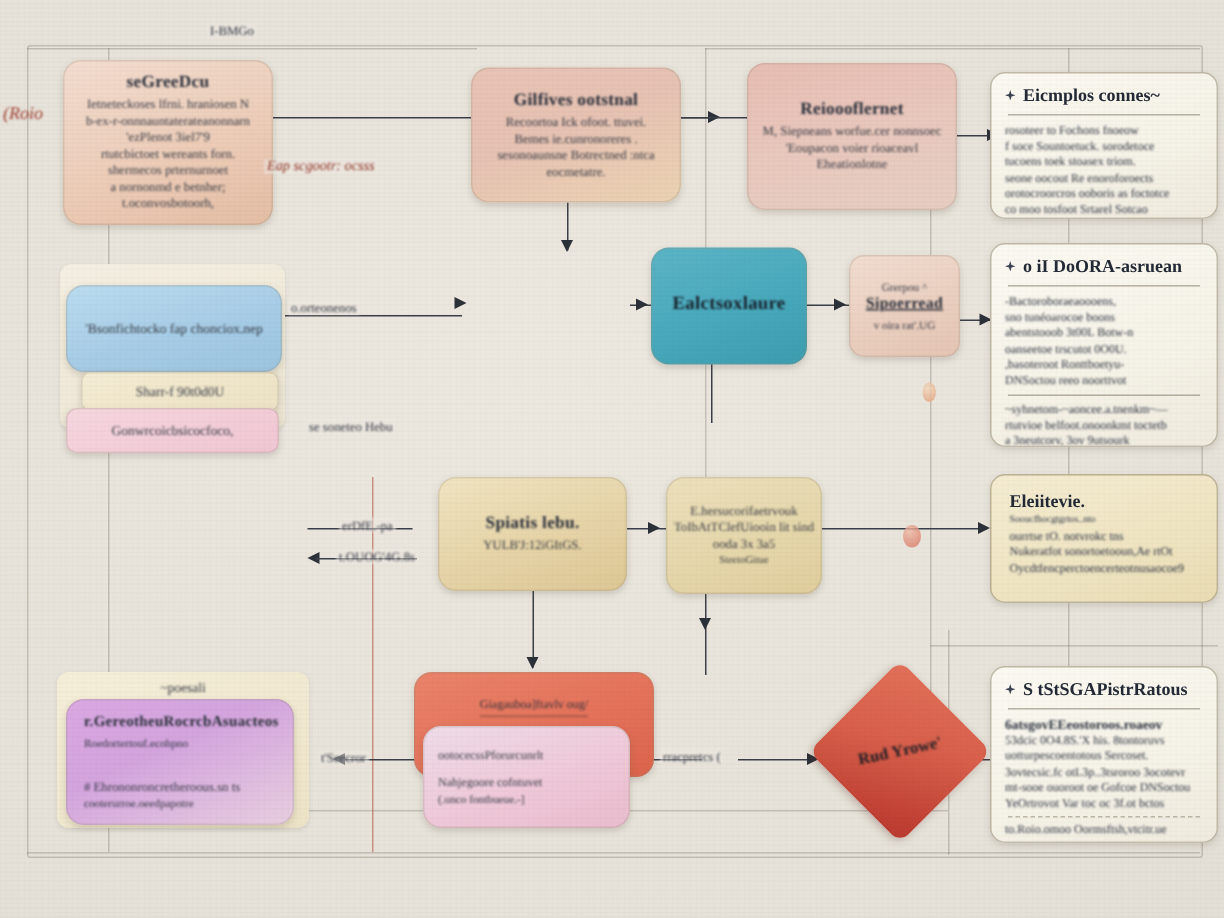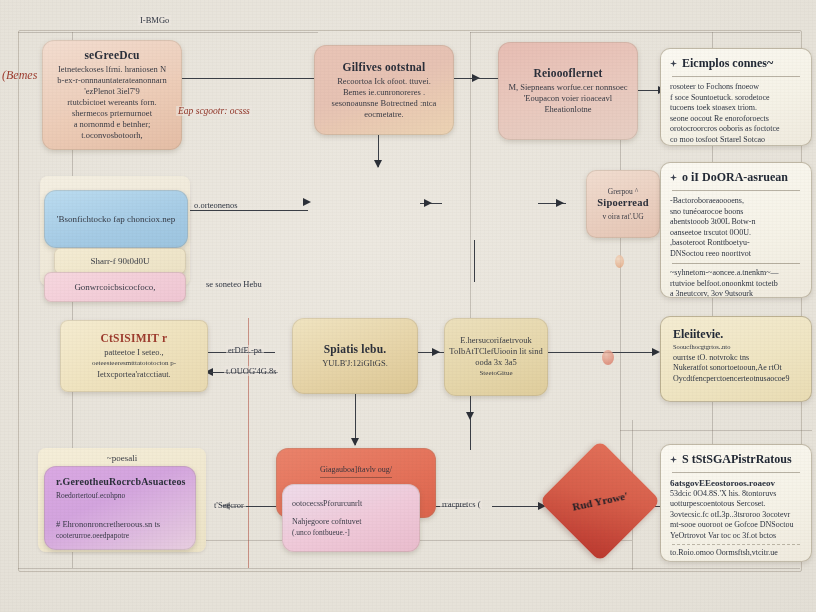--- a/index.html
+++ b/index.html
@@ -180,35 +180,32 @@
        background:linear-gradient(160deg,#f4ecd4,#ece2c6);">
     <div class="ln" style="font-size:9px;">Sharr-f 90t0d0U</div>
   </div>
 
   <div class="node" style="left:44px;top:272px;width:142px;height:30px;border-radius:7px;
        background:linear-gradient(160deg,#f6d7df,#eec6d3);">
     <div class="ln" style="font-size:9px;">Gonwrcoicbsicocfoco,</div>
   </div>
 
 
-
-  <div class="node" style="left:586px;top:170px;width:74px;height:68px;border-radius:10px;
+  <div class="node" style="left:434px;top:165px;width:104px;height:78px;
+       background:linear-gradient(160deg,#5bb4c4 0%,#4aa9bb 55%,#3f9cae 100%);">
+    <div class="ttl" style="font-size:12.5px;color:#17212c;">Ealctsoxlaure</div>
+  </div>
+
+  <div class="node" style="left:566px;top:170px;width:74px;height:68px;border-radius:10px;
        background:linear-gradient(160deg,#f1ddd0,#e4c4b3);">
     <div class="ln" style="font-size:7.5px;">Grerpou  ^</div>
-    <div class="ttl" style="font-size:10.5px;">Sipoerread</div>
+    <div class="ttl" style="font-size:10.5px;text-decoration:underline;">Sipoerread</div>
     <div class="ln" style="font-size:7.5px;">v oira rat'.UG</div>
   </div>
 
-  <div class="node" style="left:60px;top:320px;width:148px;height:72px;border-radius:8px;
-       background:linear-gradient(150deg,#f5ecd2 0%,#efe3c0 50%,#e9dab2 100%);">
-    <div class="ttl" style="color:#9b3b2e;">CtSISIMIT r</div>
-    <div class="ln">patteetoe I  seteo.,</div>
-    <div class="ln" style="font-size:7px;">oeteesteeresmtttatototocton p-</div>
-    <div class="ln">Ietxcportea'ratcctiaut.</div>
-  </div>
 
   <div class="node" style="left:292px;top:318px;width:126px;height:76px;
        background:linear-gradient(160deg,#f0e4c2 0%,#e6d4a9 55%,#dcc795 100%);">
     <div class="ttl">Spiatis lebu.</div>
     <div class="ln">YULB'J:12iGItGS.</div>
   </div>
 
   <div class="node" style="left:444px;top:318px;width:104px;height:78px;
        background:linear-gradient(160deg,#ece0bd 0%,#e5d6ab 60%,#dfcd9d 100%);">
     <div class="ln">E.hersucorifaetrvouk</div>
@@ -309,16 +306,16 @@
   </div>
 
   <div class="elabel" style="left:138px;top:15px;">I-BMGo</div>
   <div class="elabel red" style="left:176px;top:106px;">Eap scgootr: ocsss</div>
   <div class="elabel" style="left:192px;top:200px;">o.orteonenos</div>
   <div class="elabel" style="left:204px;top:279px;">se soneteo Hebu</div>
   <div class="elabel" style="left:226px;top:345px;">erDfE.-pa</div>
   <div class="elabel" style="left:224px;top:366px;">t.OUOG'4G.8s</div>
   <div class="elabel" style="left:212px;top:500px;">t'Seecror</div>
   <div class="elabel" style="left:440px;top:499px;">rracpretcs (</div>
-  <div class="cornernote" style="left:2px;top:68px;">(Bemes</div>
+  <div class="cornernote" style="left:2px;top:68px;">(Roio</div>
 
  </div>
 </div>
 
 </body></html>

